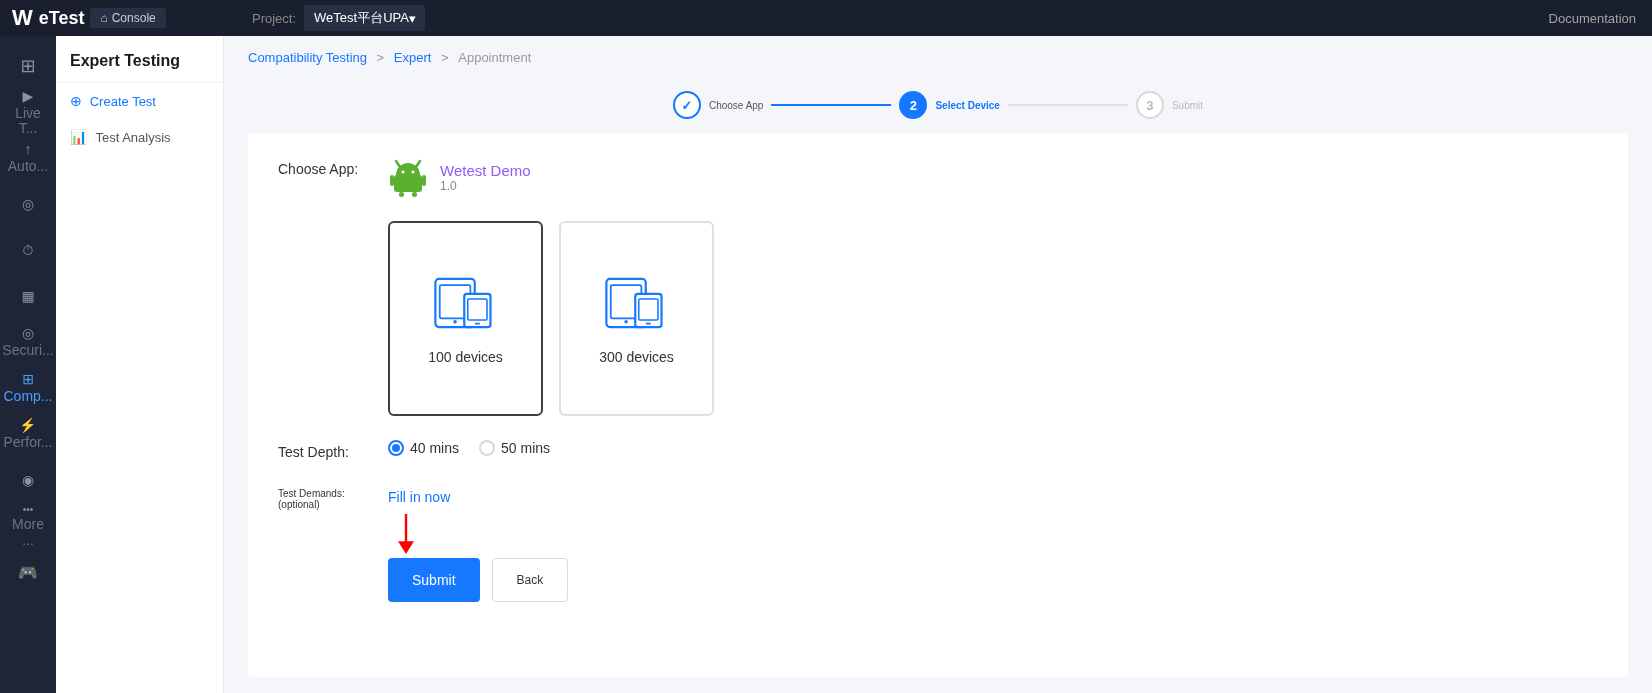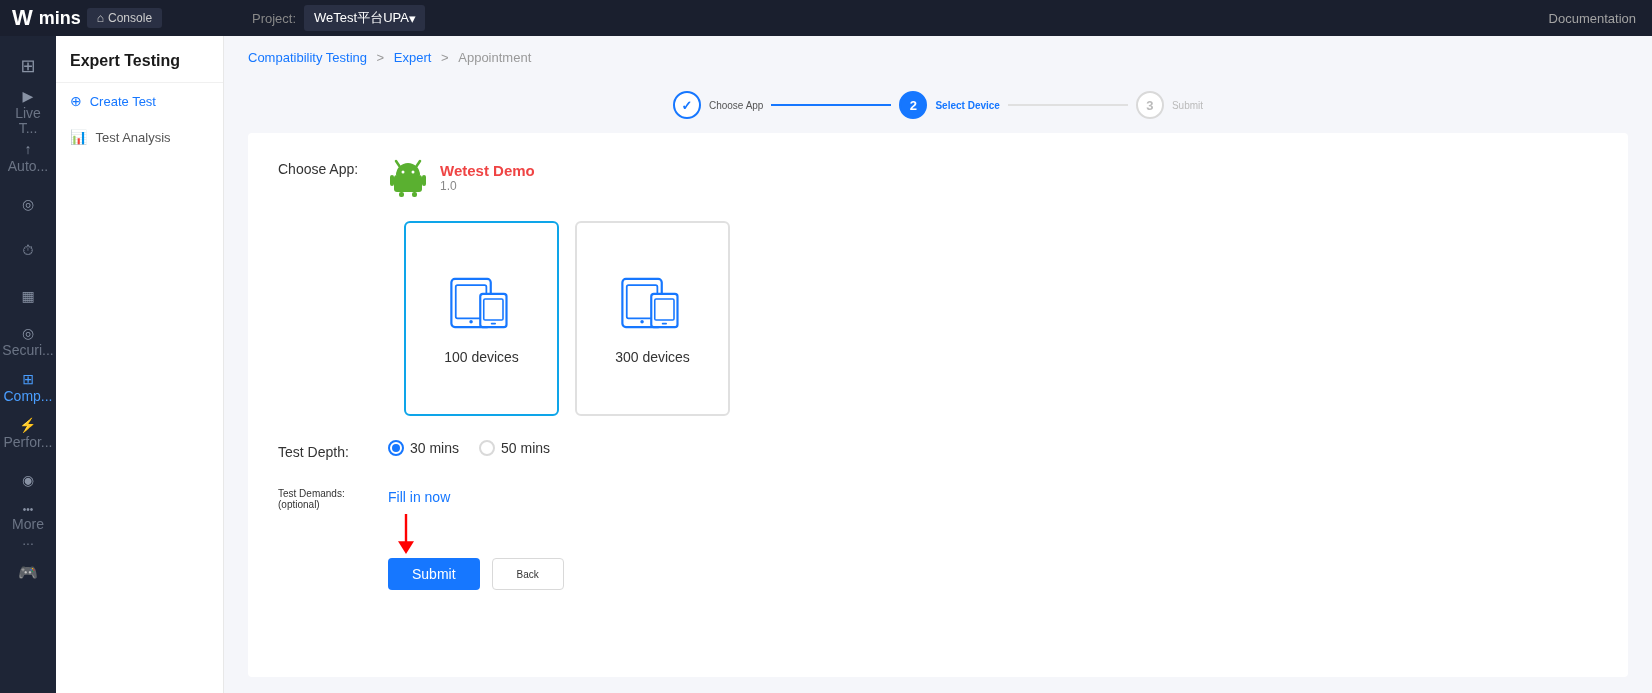--- a/index.html
+++ b/index.html
@@ -238,22 +238,22 @@
     }
     .android-icon {
       width: 40px;
       height: 40px;
       display: flex;
       align-items: center;
       justify-content: center;
     }
     .app-name {
       font-size: 15px;
-      font-weight: 700;
-      color: #ef4444;
+      font-weight: 400;
+      color: #8b5cf6;
     }
     .app-version { font-size: 12px; color: #888; }
 
     
     .device-cards {
       display: flex;
       gap: 16px;
       margin-left: 0;
     }
     .device-card {
@@ -262,22 +262,21 @@
       border: 2px solid #e0e0e0;
       border-radius: 6px;
       display: flex;
       flex-direction: column;
       align-items: center;
       justify-content: center;
       cursor: pointer;
       gap: 16px;
     }
     .device-card.selected {
-      border: 2px solid #0ea5e9;
-      margin-left: 16px;
+      border: 2px solid #404040;
     }
     .device-card-label { font-size: 14px; color: #333; }
 
     
     .device-icon-svg { width: 70px; height: 60px; }
 
     
     .radio-group {
       display: flex;
       align-items: center;
@@ -332,38 +331,38 @@
       padding: 8px 24px;
       border-radius: 4px;
       font-size: 14px;
       cursor: pointer;
       font-weight: 500;
     }
     .btn-back {
       background: white;
       color: #333;
       border: 1px solid #d9d9d9;
-      padding: 8px 24px;
+      padding: 14px 24px;
       border-radius: 4px;
-      font-size: 10px;
+      font-size: 12px;
       cursor: pointer;
     }
 
     .demands-row {
       align-items: center;
       margin-bottom: 8px;
     }
   </style>
 </head>
 <body>
 
 <div class="top-nav">
   <div class="logo">
     <span style="color:white;font-size:22px;font-weight:900;">W</span>
-    <span class="logo-text">mins</span>
+    <span class="logo-text">eTest</span>
     <button class="console-btn">
       <span>⌂</span>
       <span>Console</span>
     </button>
   </div>
   <span class="project-label">Project:</span>
   <div class="project-selector">
     <span>WeTest平台UPA</span>
     <span>▾</span>
   </div>
@@ -533,21 +532,21 @@
             <span class="device-card-label">300 devices</span>
           </div>
         </div>
       </div>
 
       <div class="form-row">
         <div class="form-label">Test Depth:</div>
         <div class="radio-group">
           <label class="radio-item">
             <div class="radio-dot checked"></div>
-            <span>30 mins</span>
+            <span>40 mins</span>
           </label>
           <label class="radio-item">
             <div class="radio-dot"></div>
             <span>50 mins</span>
           </label>
         </div>
       </div>
 
       <div class="form-row demands-row">
         <div class="form-label" style="white-space: pre-line; font-size:10px; color:#333; width:110px; flex-shrink:0;">Test Demands:

